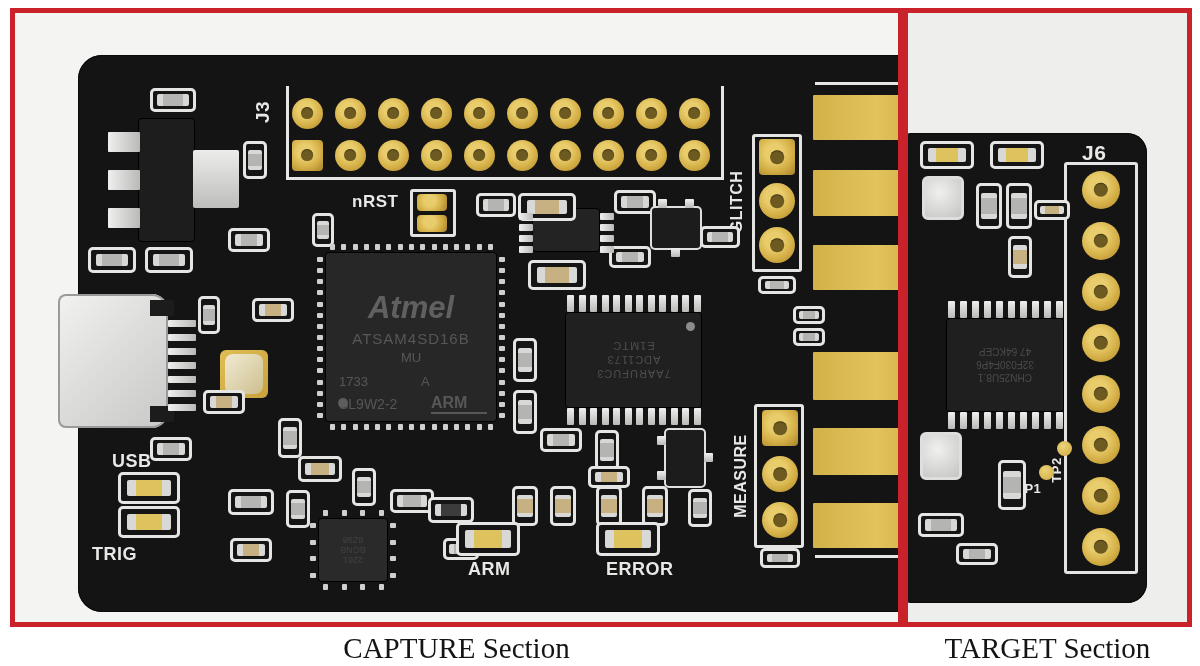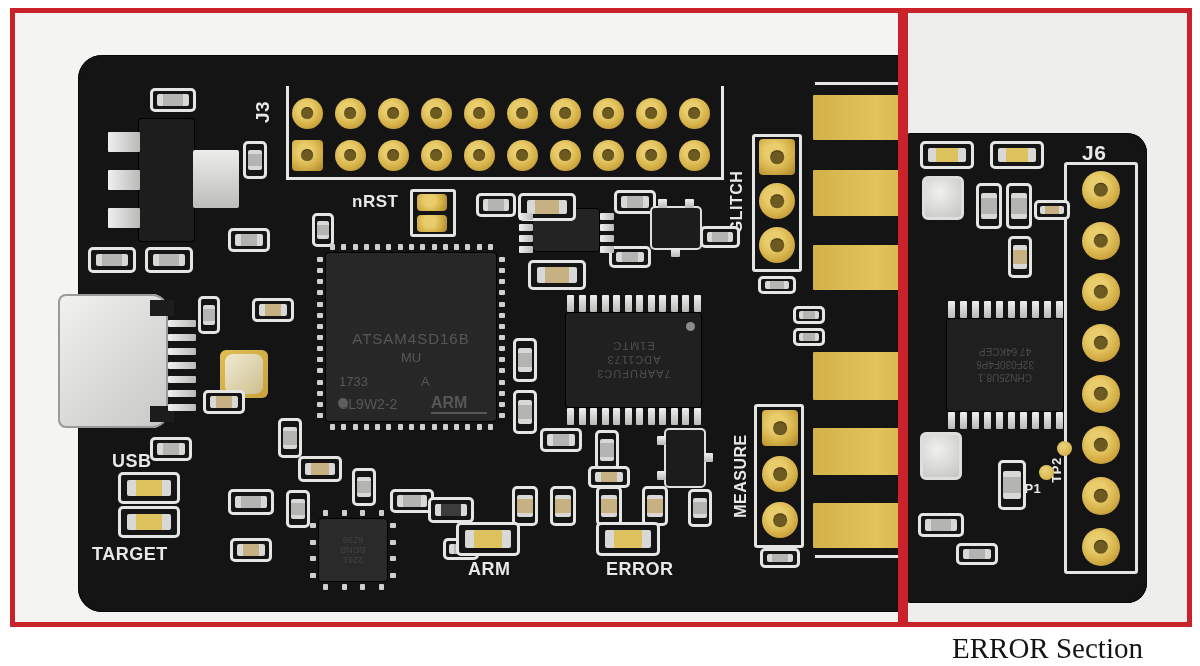--- a/index.html
+++ b/index.html
@@ -79,20 +79,21 @@
   <div class="reg-tab"></div>
   <div class="lead lead-h" style="left:108px;top:132px;width:32px;height:20px;"></div>
   <div class="lead lead-h" style="left:108px;top:170px;width:32px;height:20px;"></div>
   <div class="lead lead-h" style="left:108px;top:208px;width:32px;height:20px;"></div>
 
   <div class="crystal">
       <i></i>
     </div>
 
   <div class="chip" style="left:325px;top:252px;width:172px;height:170px;background:#272727;">
+    <div class="chip-txt" style="top:38px;font-size:31px;font-weight:bold;font-style:italic;color:#606060;">Atmel</div>
     <div class="chip-txt" style="top:78px;font-size:15px;letter-spacing:1px;">ATSAM4SD16B</div>
     <div class="chip-txt" style="top:98px;font-size:13px;">MU</div>
     <div class="chip-txt" style="top:122px;left:14px;width:60px;font-size:13px;text-align:left;">1733</div>
     <div class="chip-txt" style="top:122px;left:96px;width:40px;font-size:13px;text-align:left;">A</div>
     <div class="chip-txt" style="top:144px;left:14px;width:80px;font-size:14px;text-align:left;">SL9W2-2</div>
     <div class="chip-txt" style="top:142px;left:106px;width:56px;font-size:16px;font-weight:bold;text-align:left;border-bottom:2px solid #575757;">ARM</div>
   </div>
 
   <div class="chip" style="left:565px;top:312px;width:137px;height:96px;background:#202020;">
     <div class="rot180" style="position:absolute;inset:0;display:flex;flex-direction:column;justify-content:center;gap:2px;">
@@ -123,31 +124,32 @@
   <div class="silkbox" style="left:410px;top:189px;width:46px;height:48px;"></div>
   <div class="silkbox" style="left:752px;top:134px;width:50px;height:138px;"></div>
   <div class="silkbox" style="left:754px;top:404px;width:50px;height:144px;"></div>
   <div class="silkbox" style="left:1064px;top:162px;width:74px;height:412px;"></div>
 
   <div class="silk vlabel" style="left:262px;top:112px;font-size:19px;">J3</div>
   <div class="silk" style="left:352px;top:193px;font-size:17px;">nRST</div>
   <div class="silk vlabel" style="left:737px;top:202px;font-size:16px;">GLITCH</div>
   <div class="silk vlabel" style="left:741px;top:476px;font-size:16px;">MEASURE</div>
   <div class="silk" style="left:112px;top:452px;font-size:18px;">USB</div>
-  <div class="silk" style="left:92px;top:545px;font-size:18px;">TARGET</div>
+  <div class="silk" style="left:92px;top:545px;font-size:18px;">TRIG</div>
   <div class="silk" style="left:468px;top:560px;font-size:18px;">ARM</div>
   <div class="silk" style="left:606px;top:560px;font-size:18px;">ERROR</div>
   <div class="silk" style="left:1082px;top:142px;font-size:21px;">J6</div>
   <div class="silk" style="left:1016px;top:482px;font-size:13px;">TP1</div>
   <div class="silk vlabel" style="left:1056px;top:470px;font-size:13px;">TP2</div>
 
   <div class="redbox" style="left: 10px; top: 8px; width: 893px; height: 619px; z-index: 50;"></div>
   <div class="redbox" style="left: 903px; top: 8px; width: 289px; height: 619px; z-index: 50;"></div>
 
-  <div class="caption" style="left: 903px; width: 289px; z-index: 50;">ERROR Section</div>
+  <div class="caption" style="left: 10px; width: 893px; z-index: 50;">CAPTURE Section</div>
+  <div class="caption" style="left: 903px; width: 289px; z-index: 50;">TARGET Section</div>
 
 <div class="pad" style="left: 291.5px; top: 97.5px; width: 31px; height: 31px;">
       <i></i>
     </div>
     <div class="pad" style="left: 334.5px; top: 97.5px; width: 31px; height: 31px;">
       <i></i>
     </div>
     <div class="pad" style="left: 377.5px; top: 97.5px; width: 31px; height: 31px;">
       <i></i>
     </div>

